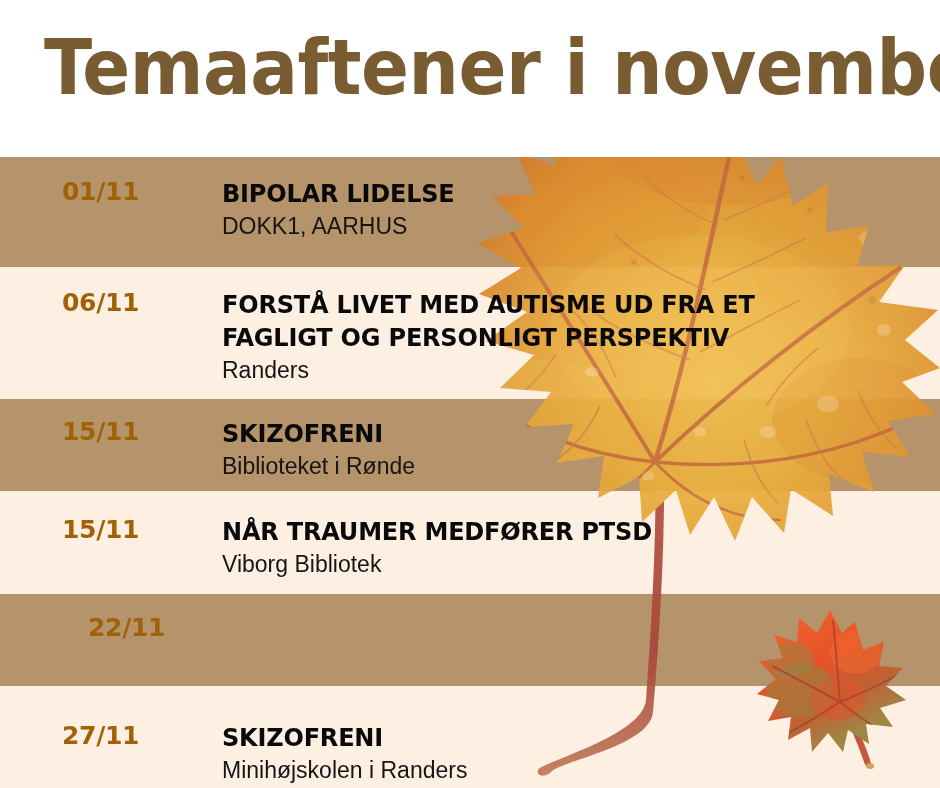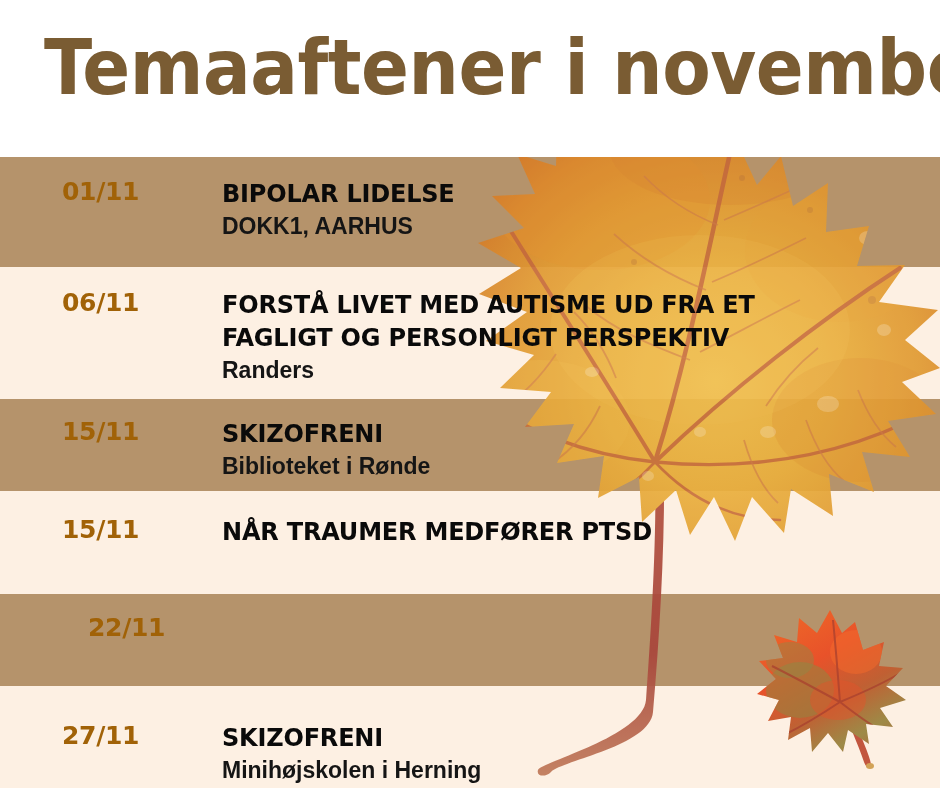--- a/index.html
+++ b/index.html
@@ -112,21 +112,21 @@
     font-size: 25px;
     line-height: 33px;
     letter-spacing: -0.2px;
     color: #0a0a0a;
     transform: scaleX(0.96);
     transform-origin: left top;
     white-space: nowrap;
   }
   .entry-venue {
     font-family: "Liberation Sans", sans-serif;
-    font-weight: 700;
+    font-weight: 400;
     font-size: 23px;
     line-height: 30px;
     letter-spacing: 0px;
     color: #151515;
     margin-top: 1px;
     white-space: nowrap;
   }
 </style>
 </head>
 <body>
@@ -293,27 +293,28 @@
         <div class="entry-date">15/11</div>
         <div class="entry-body">
           <div class="entry-title">SKIZOFRENI</div>
           <div class="entry-venue">Biblioteket i Rønde</div>
         </div>
       </div>
       <div class="entry" style="top: 358px; height: 79px;">
         <div class="entry-date">15/11</div>
         <div class="entry-body">
           <div class="entry-title">NÅR TRAUMER MEDFØRER PTSD</div>
+          <div class="entry-venue">Viborg Bibliotek</div>
         </div>
       </div>
       <div class="entry" style="top: 456px; height: 73px; margin-left: 26px;">
         <div class="entry-date">22/11</div>
       </div>
       <div class="entry" style="top: 564px; height: 78px;">
         <div class="entry-date">27/11</div>
         <div class="entry-body">
           <div class="entry-title">SKIZOFRENI</div>
-          <div class="entry-venue">Minihøjskolen i Herning</div>
+          <div class="entry-venue">Minihøjskolen i Randers</div>
         </div>
       </div>
     </div>
 
 </div>
 
 </body></html>

